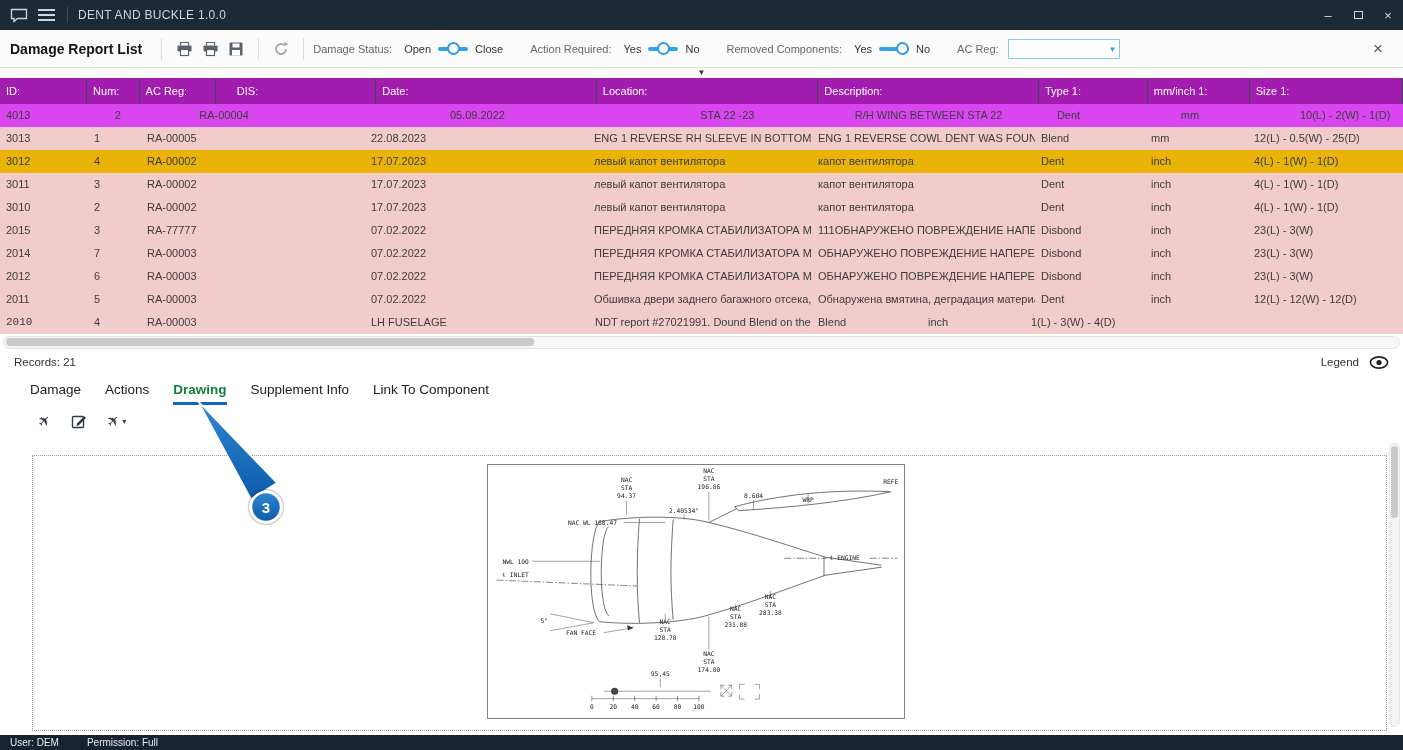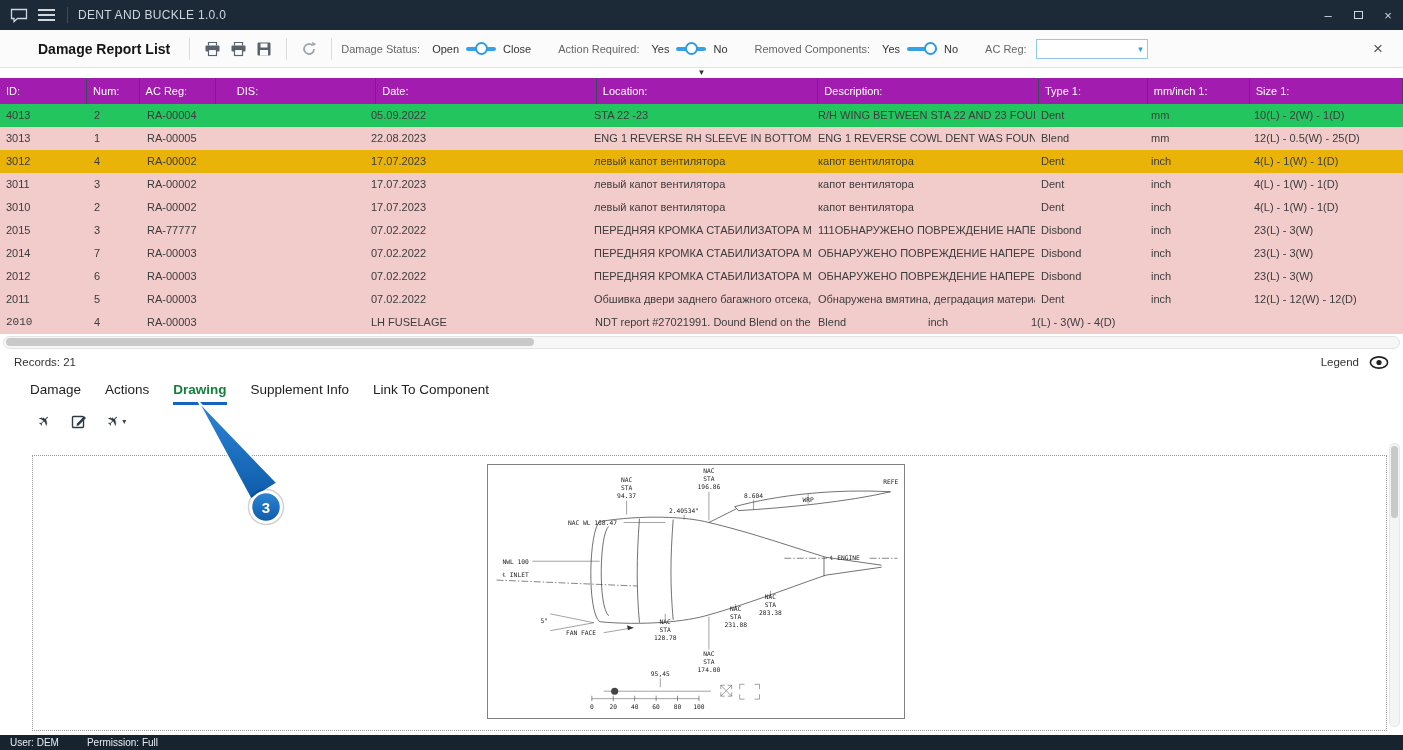--- a/index.html
+++ b/index.html
@@ -15,21 +15,21 @@
   .tb-sep { width:1px; height:16px; background:#3c4c5c; margin-right:10px; }
   .tb-title { font-size:12px; letter-spacing:.3px; color:#cdd6de; }
   .spacer { flex:1; }
   .winbtn { width:30px; height:30px; display:flex; align-items:center; justify-content:center;
             color:#cfd8e0; font-size:13px; cursor:pointer; }
   .restore-glyph { width:9px; height:8px; border:1px solid #cfd8e0; display:block; }
 
   
   .toolbar { flex:0 0 38px; background:#fbfbfb; border-bottom:1px solid #e2e2e2;
              display:flex; align-items:center; padding:0 10px; }
-  .tb-title2 { font-weight:bold; font-size:14px; color:#151515; margin-right:10px; white-space:nowrap;margin-left:28px; }
+  .tb-title2 { font-weight:bold; font-size:14px; color:#151515; margin-right:10px; white-space:nowrap; }
   .vsep { width:1px; height:22px; background:#dcdcdc; margin:0 9px; flex:0 0 1px; }
   .icon-btn { width:26px; height:26px; display:flex; align-items:center; justify-content:center;
               cursor:pointer; border-radius:3px; }
   .fgroup { display:flex; align-items:center; margin-right:20px; white-space:nowrap; }
   .flabel { font-size:11px; color:#666; margin-right:5px; }
   .fopt { font-size:11px; color:#333; margin:0 7px; }
   .toggle { position:relative; width:30px; height:13px; display:inline-block; cursor:pointer; }
   .toggle .track { position:absolute; left:0; right:0; top:5px; height:4px; border-radius:2px; background:#35a2e8; }
   .toggle .knob { position:absolute; top:0; width:13px; height:13px; border-radius:50%;
                   background:#fff; border:2px solid #2f9be0; }
@@ -42,21 +42,21 @@
   .panel-close { margin-left:auto; color:#555; font-size:17px; width:30px; text-align:center; cursor:pointer; }
 
   
   .splitter { flex:0 0 10px; display:flex; align-items:center; justify-content:center; background:#fff; }
   .splitter-arrow { font-size:8px; color:#333; line-height:8px; cursor:pointer; }
   .thead { display:flex; flex:0 0 26px; background:#a21caf; color:#fff; }
   .thcell { font-size:11px; line-height:26px; padding-left:6px; border-right:1px solid #3b4a59;
             white-space:nowrap; overflow:hidden; cursor:pointer; }
   .tbody { flex:0 0 230px; overflow:hidden; background:#fff; }
   .trow { display:flex; height:23px; cursor:pointer; }
-  .trow.selected { background:#22c55e; }
+  .trow.selected { background:#d946ef;gap:46px; }
   .trow.pink { background:#f2cbcb; }
   .trow.gray  { background:#eab308; }
   .tcell { font-size:11px; line-height:23px; padding-left:6px; white-space:nowrap; overflow:hidden; color:#3c3c3c; }
 
   .hscroll { flex:0 0 13px; margin:2px 3px 0 3px; border:1px solid #e3e3e3; border-radius:7px;
              background:#f7f7f7; position:relative; }
   .hthumb { position:absolute; left:2px; top:1px; height:8px; width:528px; background:#c9c9c9;
             border-radius:4px; cursor:grab; }
 
   .records-row { flex:0 0 26px; display:flex; align-items:center; padding:0 14px; font-size:11.5px; color:#333; }
@@ -213,21 +213,21 @@
       <div class="thcell" style="width: 103px;">mm/inch 1:</div>
       <div class="thcell" style="width: 155px;">Size 1:</div>
     </div>
   <div class="tbody">
       <div class="trow selected">
         <div class="tcell" style="width: 88px;">4013</div>
         <div class="tcell" style="width: 53px;">2</div>
         <div class="tcell" style="width: 77px;">RA-00004</div>
         <div class="tcell" style="width: 147px;"></div>
         <div class="tcell" style="width: 223px;">05.09.2022</div>
-        <div class="tcell" style="width: 224px;">STA 22 -23</div>
+        <div class="tcell" style="width: 224px; text-align: center;">STA 22 -23</div>
         <div class="tcell" style="width: 223px;">R/H WING BETWEEN STA 22 AND 23 FOUND DE...</div>
         <div class="tcell" style="width: 110px;">Dent</div>
         <div class="tcell" style="width: 103px;">mm</div>
         <div class="tcell" style="width: 155px;">10(L) - 2(W) - 1(D)</div>
       </div>
       <div class="trow pink">
         <div class="tcell" style="width: 88px;">3013</div>
         <div class="tcell" style="width: 53px;">1</div>
         <div class="tcell" style="width: 77px;">RA-00005</div>
         <div class="tcell" style="width: 147px;"></div>

